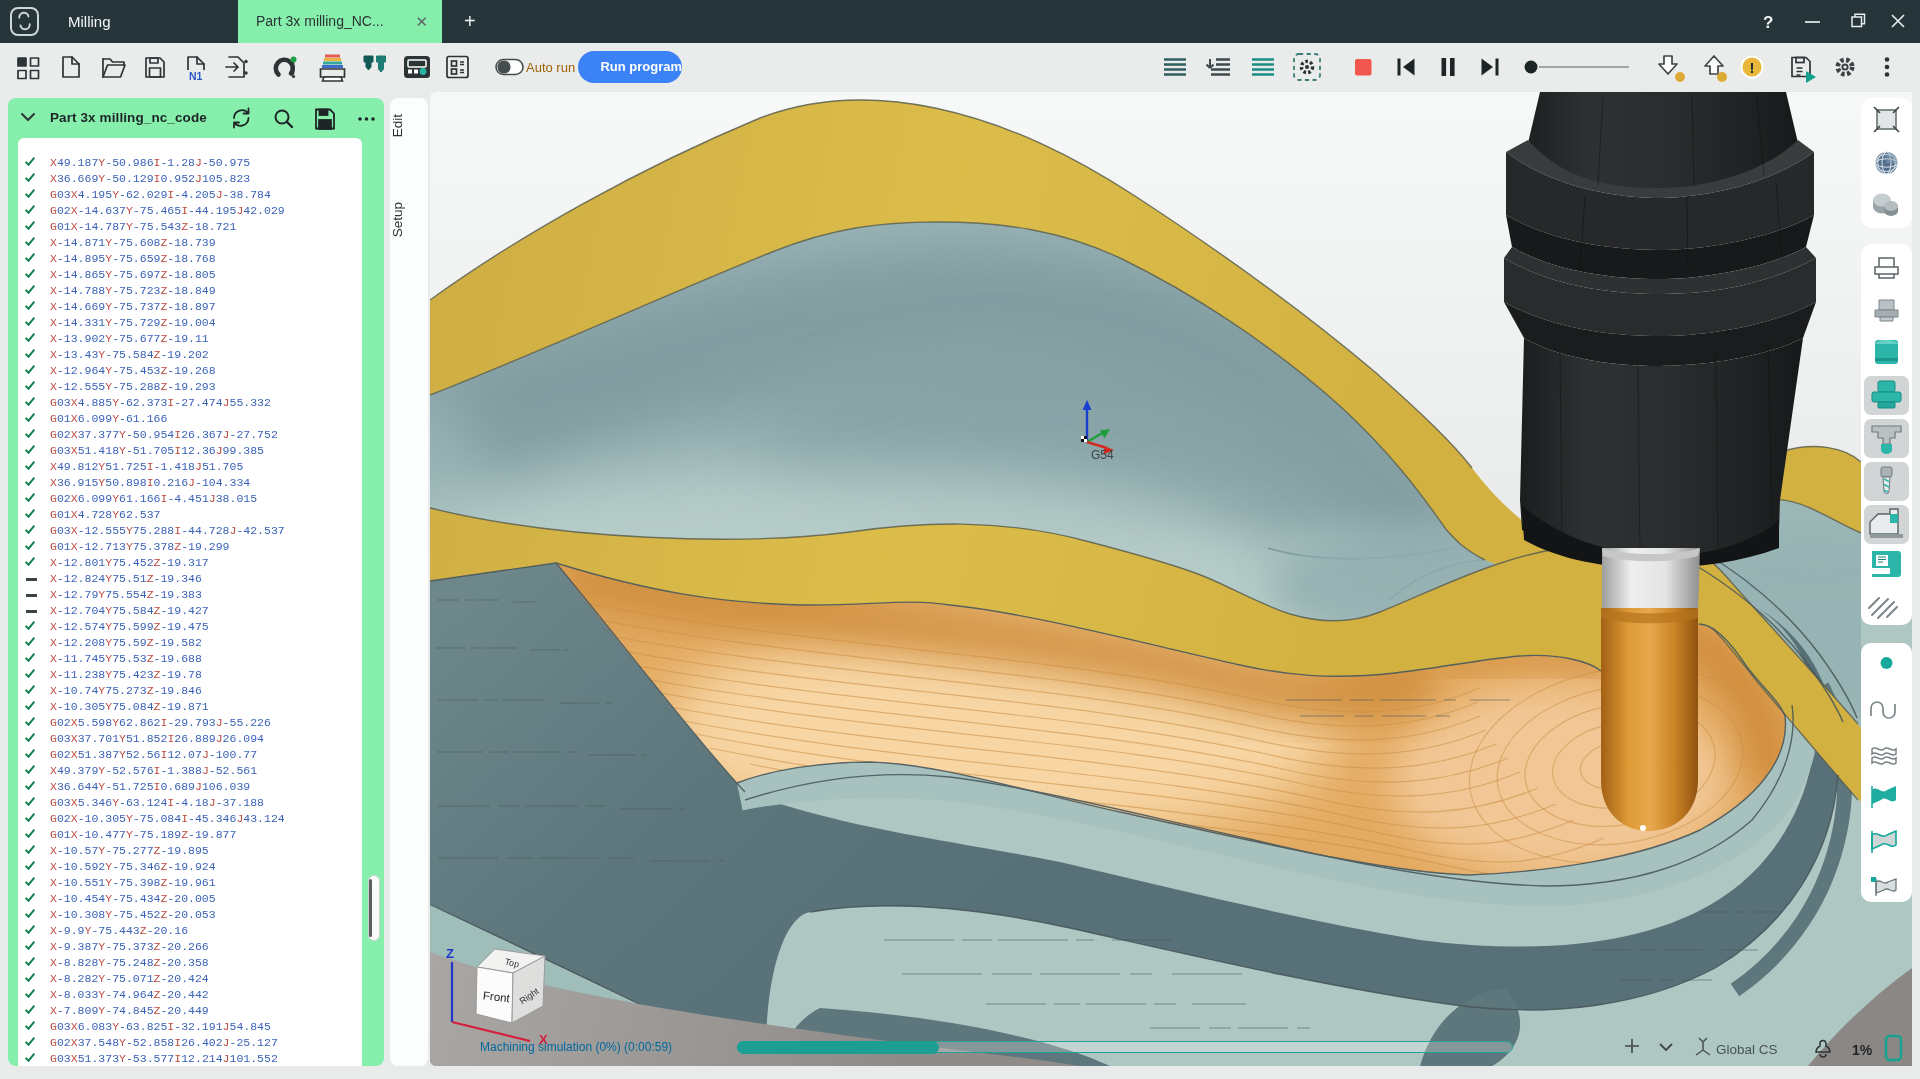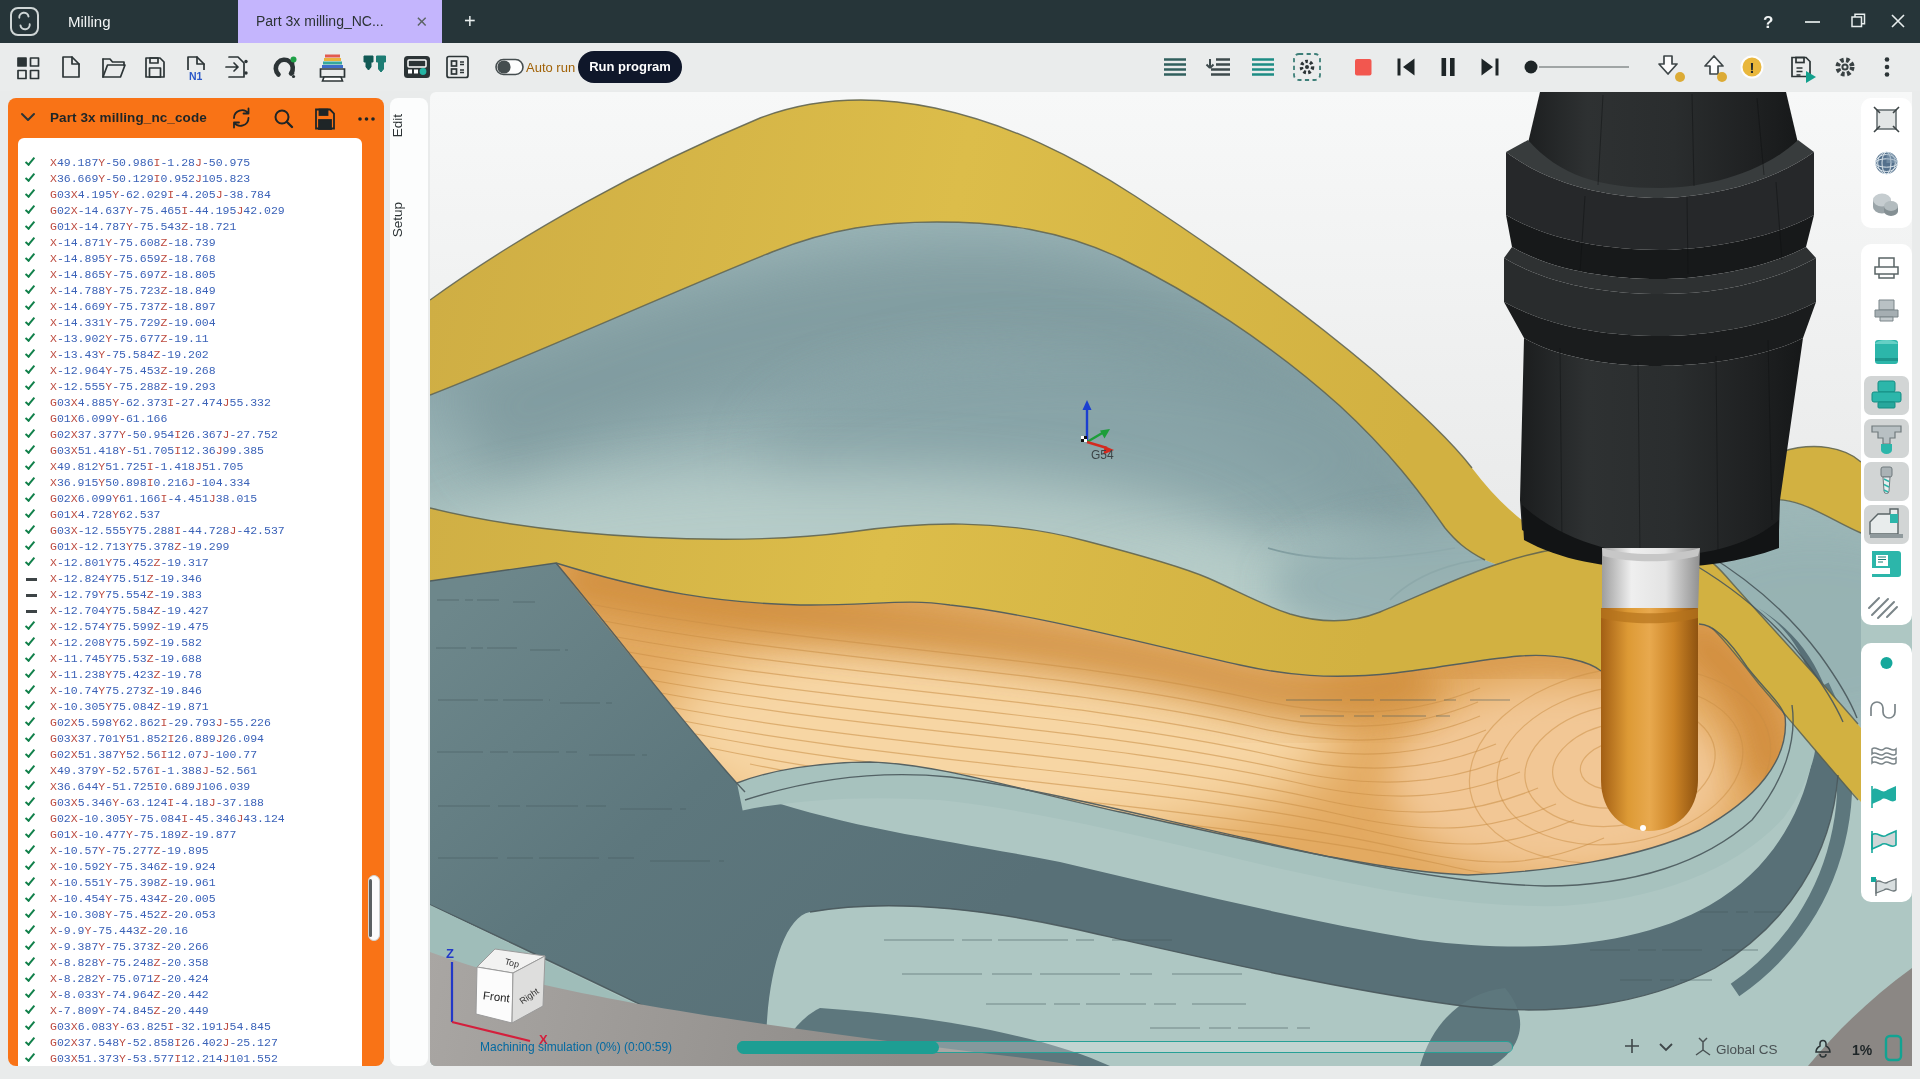--- a/index.html
+++ b/index.html
@@ -1,24 +1,24 @@
 <!DOCTYPE html>
 <html><head><meta charset="utf-8">
 <style>
 *{margin:0;padding:0;box-sizing:border-box}
 html,body{width:1920px;height:1079px;overflow:hidden;background:#e9ebeb;font-family:"Liberation Sans",sans-serif}
 .abs{position:absolute}
 #titlebar{position:absolute;left:0;top:0;width:1920px;height:43px;background:#263539}
 #logo{position:absolute;left:10px;top:7px;width:29px;height:29px;border:2px solid #cfd6d6;border-radius:8px}
-#tab{position:absolute;left:238px;top:0;width:204px;height:43px;background:#c4b5fd;color:#2c3335;font-size:14px;line-height:43px;padding-left:18px}
+#tab{position:absolute;left:238px;top:0;width:204px;height:43px;background:#86efac;color:#2c3335;font-size:14px;line-height:43px;padding-left:18px}
 #tab .x{position:absolute;right:14px;top:0;color:#5c6466;font-size:15px}
 #toolbar{position:absolute;left:0;top:43px;width:1920px;height:48px;background:#eaecec}
-#runbtn{position:absolute;left:578px;top:51px;width:104px;height:32px;background:#0f172a;border-radius:17px;color:#fff;font-size:13px;font-weight:bold;text-align:center;line-height:32px}
+#runbtn{position:absolute;left:578px;top:51px;width:104px;height:32px;background:#3b82f6;border-radius:17px;color:#fff;font-size:13px;font-weight:bold;text-align:right;line-height:32px}
 #autorun{position:absolute;left:526px;top:60px;font-size:13px;color:#a16207}
-#leftpanel{position:absolute;left:8px;top:98px;width:376px;height:968px;background:#f97316;border-radius:8px}
+#leftpanel{position:absolute;left:8px;top:98px;width:376px;height:968px;background:#86efac;border-radius:8px}
 #lphead{position:absolute;left:0;top:0;width:100%;height:40px}
 #lphead .t{position:absolute;left:42px;top:12px;font-size:13.5px;font-weight:bold;color:#1e2527;letter-spacing:.1px}
 #lplist{position:absolute;left:10px;top:40px;width:344px;height:928px;background:#fff;border-radius:6px 6px 0 0;overflow:hidden;padding-top:17px}
 .row{height:16px;white-space:nowrap;position:relative;font-family:"Liberation Mono",monospace;font-size:11.5px;line-height:16px;color:#3a62b8}
 .row span{position:absolute;left:32px;top:0}
 .row i{font-style:normal;color:#bd4a3f}
 .row.sel{background:#d6d7d7}
 s.chk{position:absolute;left:7px;top:3px;width:10px;height:5px;border-left:2.4px solid #12814b;border-bottom:2.4px solid #12814b;transform:rotate(-50deg);display:block}
 s.dash{position:absolute;left:8px;top:7px;width:11px;height:2.6px;background:#3d4446;display:block}
 s.dot{position:absolute;left:10px;top:4px;width:8px;height:8px;border-radius:50%;background:#0d8a77;display:block}

